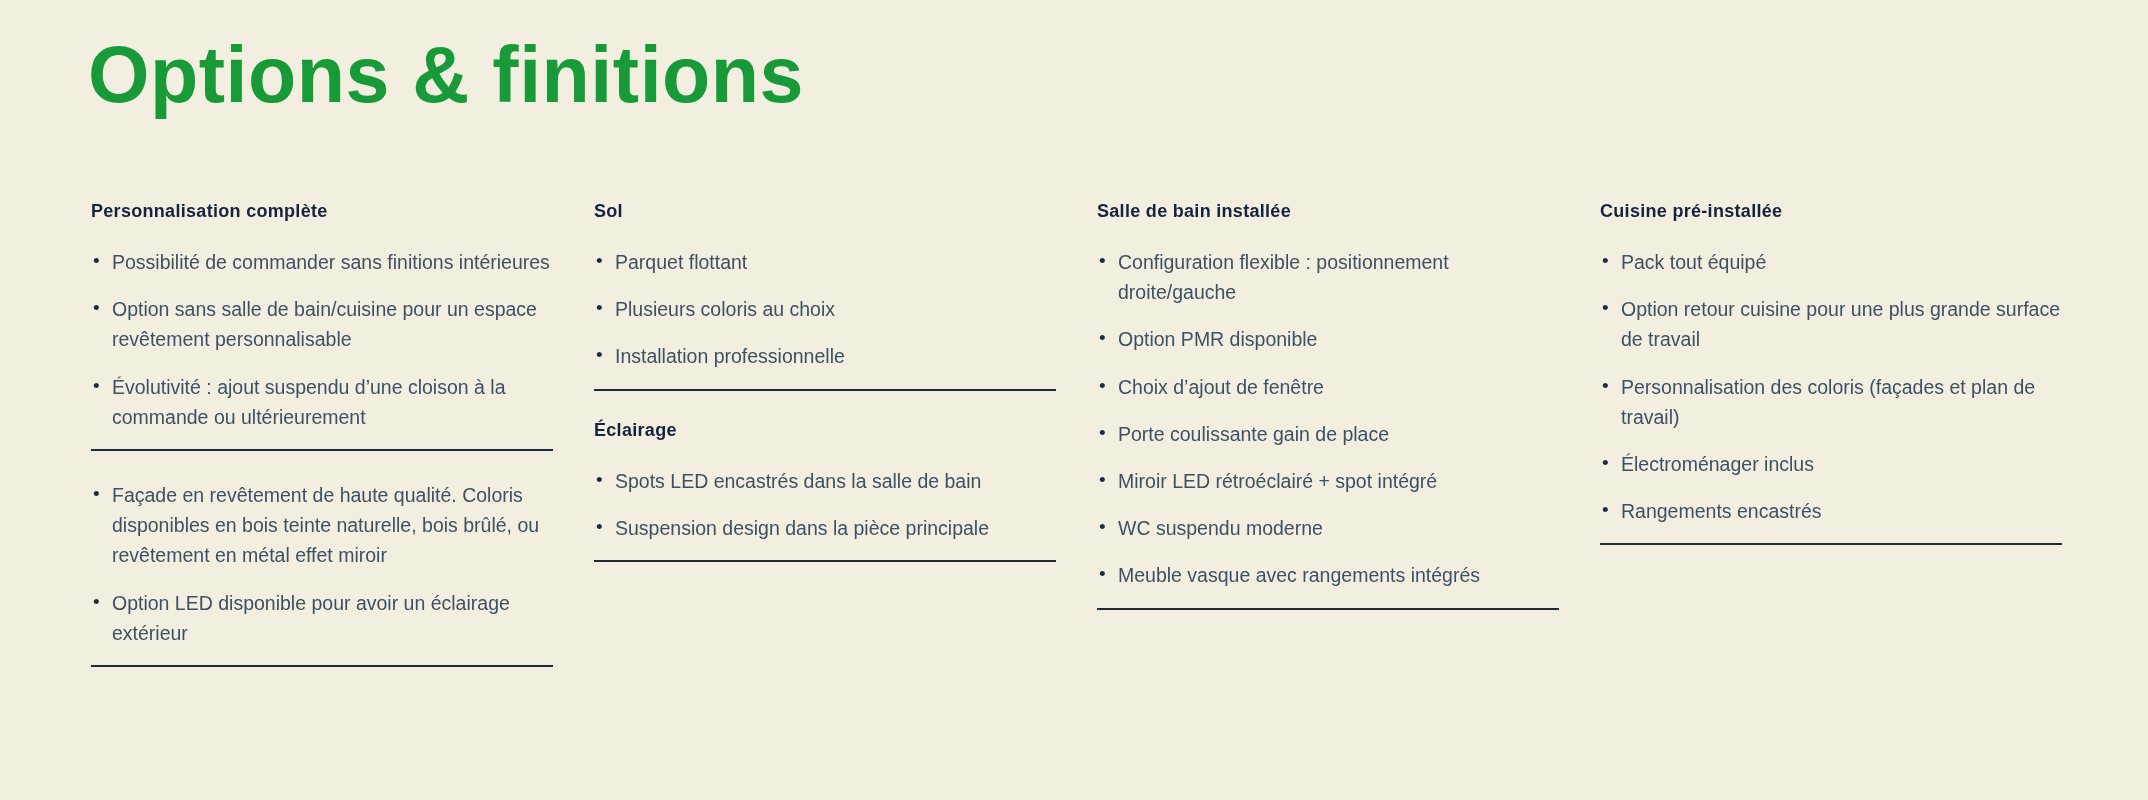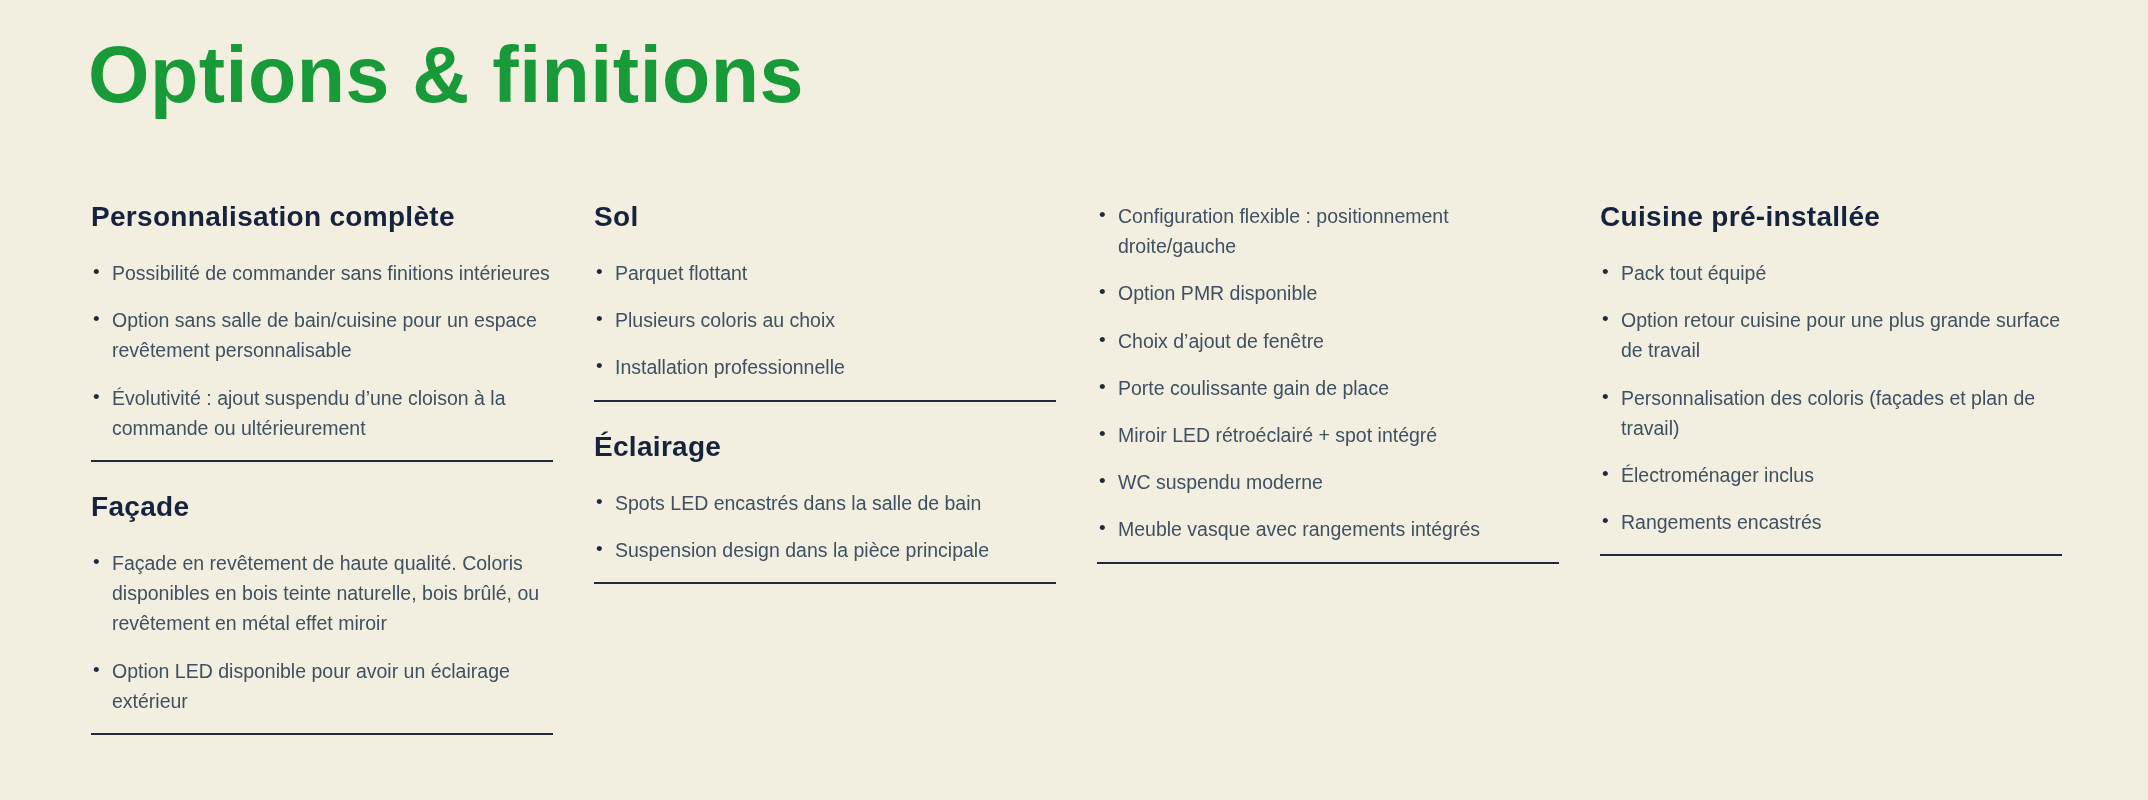--- a/index.html
+++ b/index.html
@@ -27,21 +27,21 @@
   }
   .columns{
     display:flex;
     gap:41px;
     margin-top:84px;
     align-items:flex-start;
   }
   .column{width:462px;flex:0 0 462px;}
   .section h2{
     margin:0 0 25px 0;
-    font-size:28px;
+    font-size:18px;
     font-weight:700;
     letter-spacing:0.3px;
     color:var(--heading);
   }
   .section ul{
     list-style:none;
     margin:0;padding:0;
   }
   .section li{
     position:relative;
@@ -77,21 +77,20 @@
   <li><span class="dot">•</span><span>Possibilité de commander sans finitions intérieures</span></li>
 
   <li><span class="dot">•</span><span>Option sans salle de bain/cuisine pour un espace revêtement personnalisable</span></li>
 
   <li><span class="dot">•</span><span>Évolutivité : ajout suspendu d’une cloison à la commande ou ultérieurement</span></li>
 </ul>
     <hr>
   </section>
 
   <section class="section">
-    <h2>Façade</h2>
     <ul>
   <li><span class="dot">•</span><span>Façade en revêtement de haute qualité. Coloris disponibles en bois teinte naturelle, bois brûlé, ou revêtement en métal effet miroir</span></li>
 
   <li><span class="dot">•</span><span>Option LED disponible pour avoir un éclairage extérieur</span></li>
 </ul>
     <hr>
   </section>
 </div>
 
   <div class="column">
@@ -113,20 +112,21 @@
   <li><span class="dot">•</span><span>Spots LED encastrés dans la salle de bain</span></li>
 
   <li><span class="dot">•</span><span>Suspension design dans la pièce principale</span></li>
 </ul>
     <hr>
   </section>
 </div>
 
   <div class="column">
   <section class="section">
+    <h2>Salle de bain installée</h2>
     <ul>
   <li><span class="dot">•</span><span>Configuration flexible : positionnement droite/gauche</span></li>
 
   <li><span class="dot">•</span><span>Option PMR disponible</span></li>
 
   <li><span class="dot">•</span><span>Choix d’ajout de fenêtre</span></li>
 
   <li><span class="dot">•</span><span>Porte coulissante gain de place</span></li>
 
   <li><span class="dot">•</span><span>Miroir LED rétroéclairé + spot intégré</span></li>

